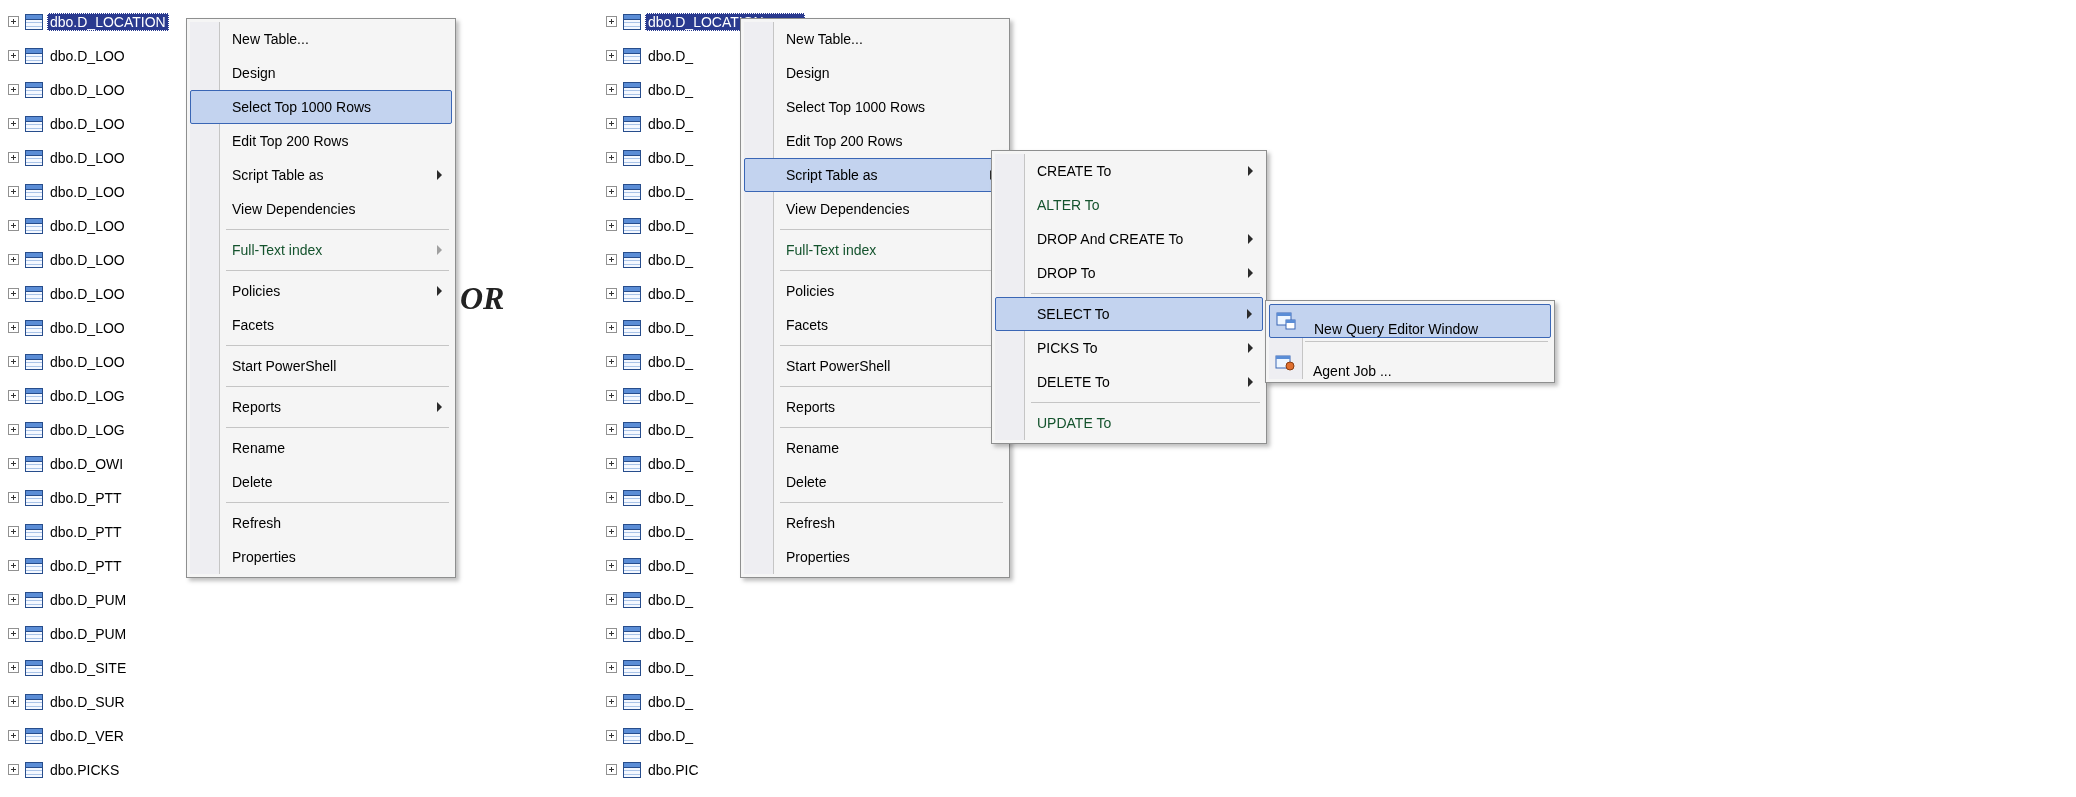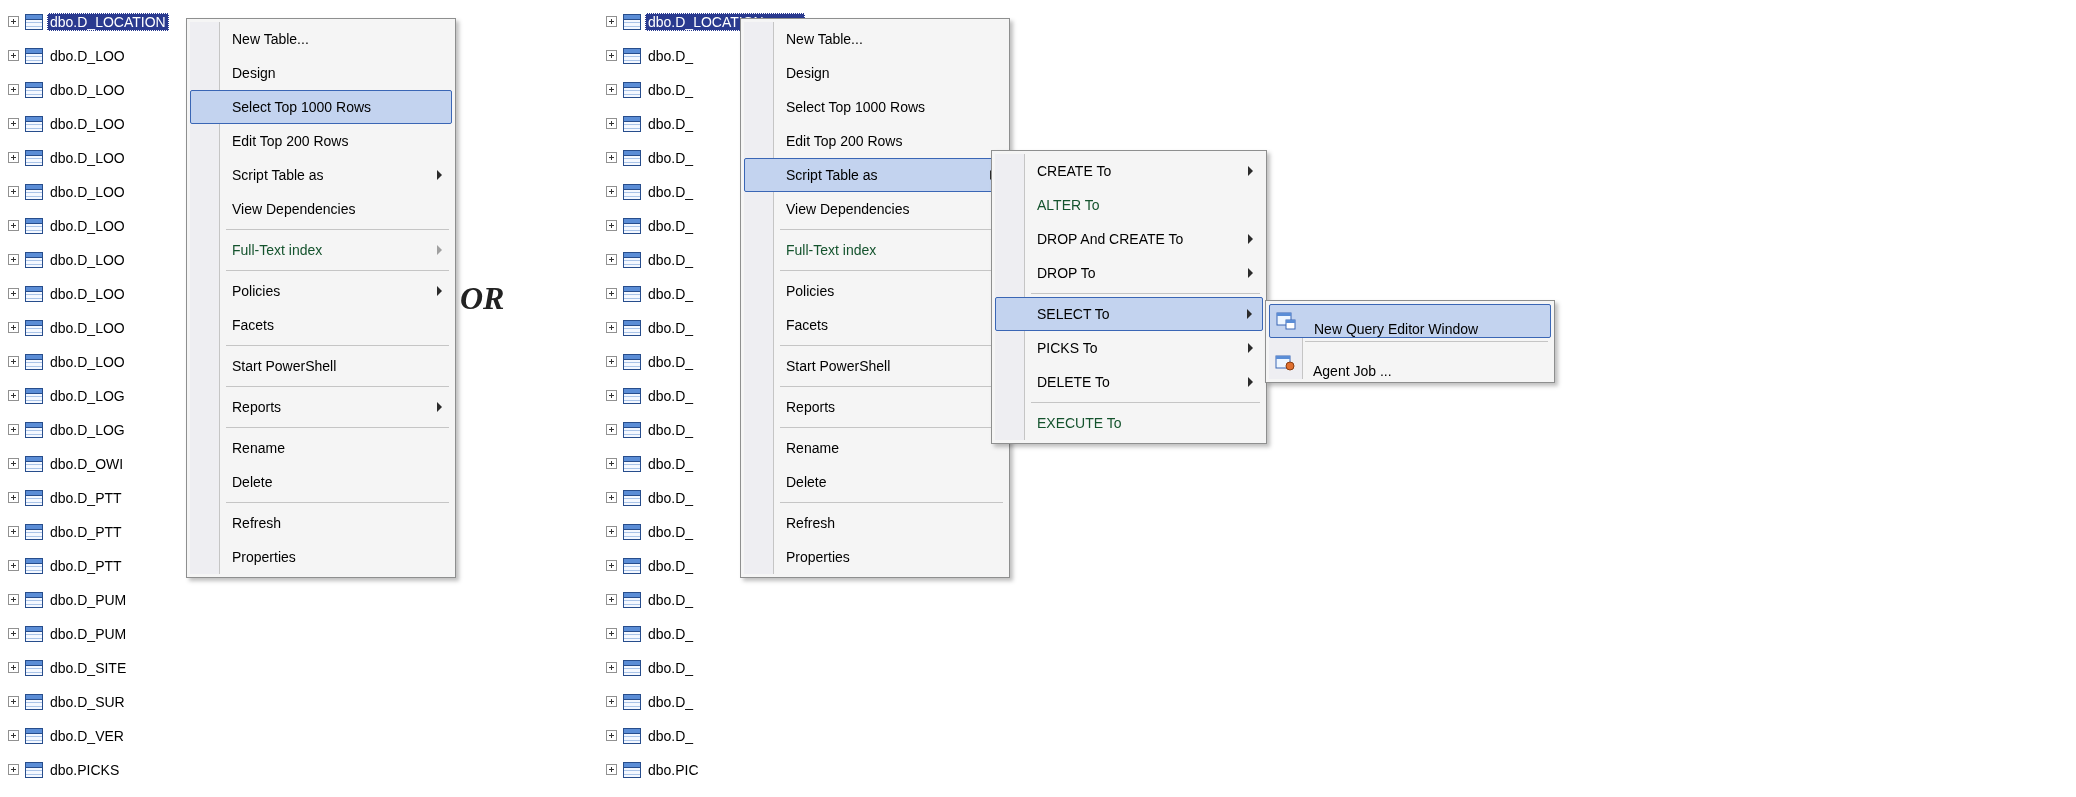--- a/index.html
+++ b/index.html
@@ -702,21 +702,21 @@
   <div class="ctx-item">
       <span>PICKS To</span>
       <span class="ctx-arrow"></span>
     </div>
   <div class="ctx-item">
       <span>DELETE To</span>
       <span class="ctx-arrow"></span>
     </div>
   <div class="ctx-sep"></div>
   <div class="ctx-item disabled">
-      <span>EXECUTE To</span>
+      <span>UPDATE To</span>
     </div>
 </div>
 
 <div class="ctx menu3">
   <div class="gutter"></div>
   <div class="ctx-item hover">
     <span class="mini-icon">
       <svg viewBox="0 0 20 18">
           <rect x="1" y="1" width="14" height="12" fill="#eef6ff" stroke="#3a66b5"></rect>
           <rect x="1" y="1" width="14" height="3" fill="#5b8dd6"></rect>

